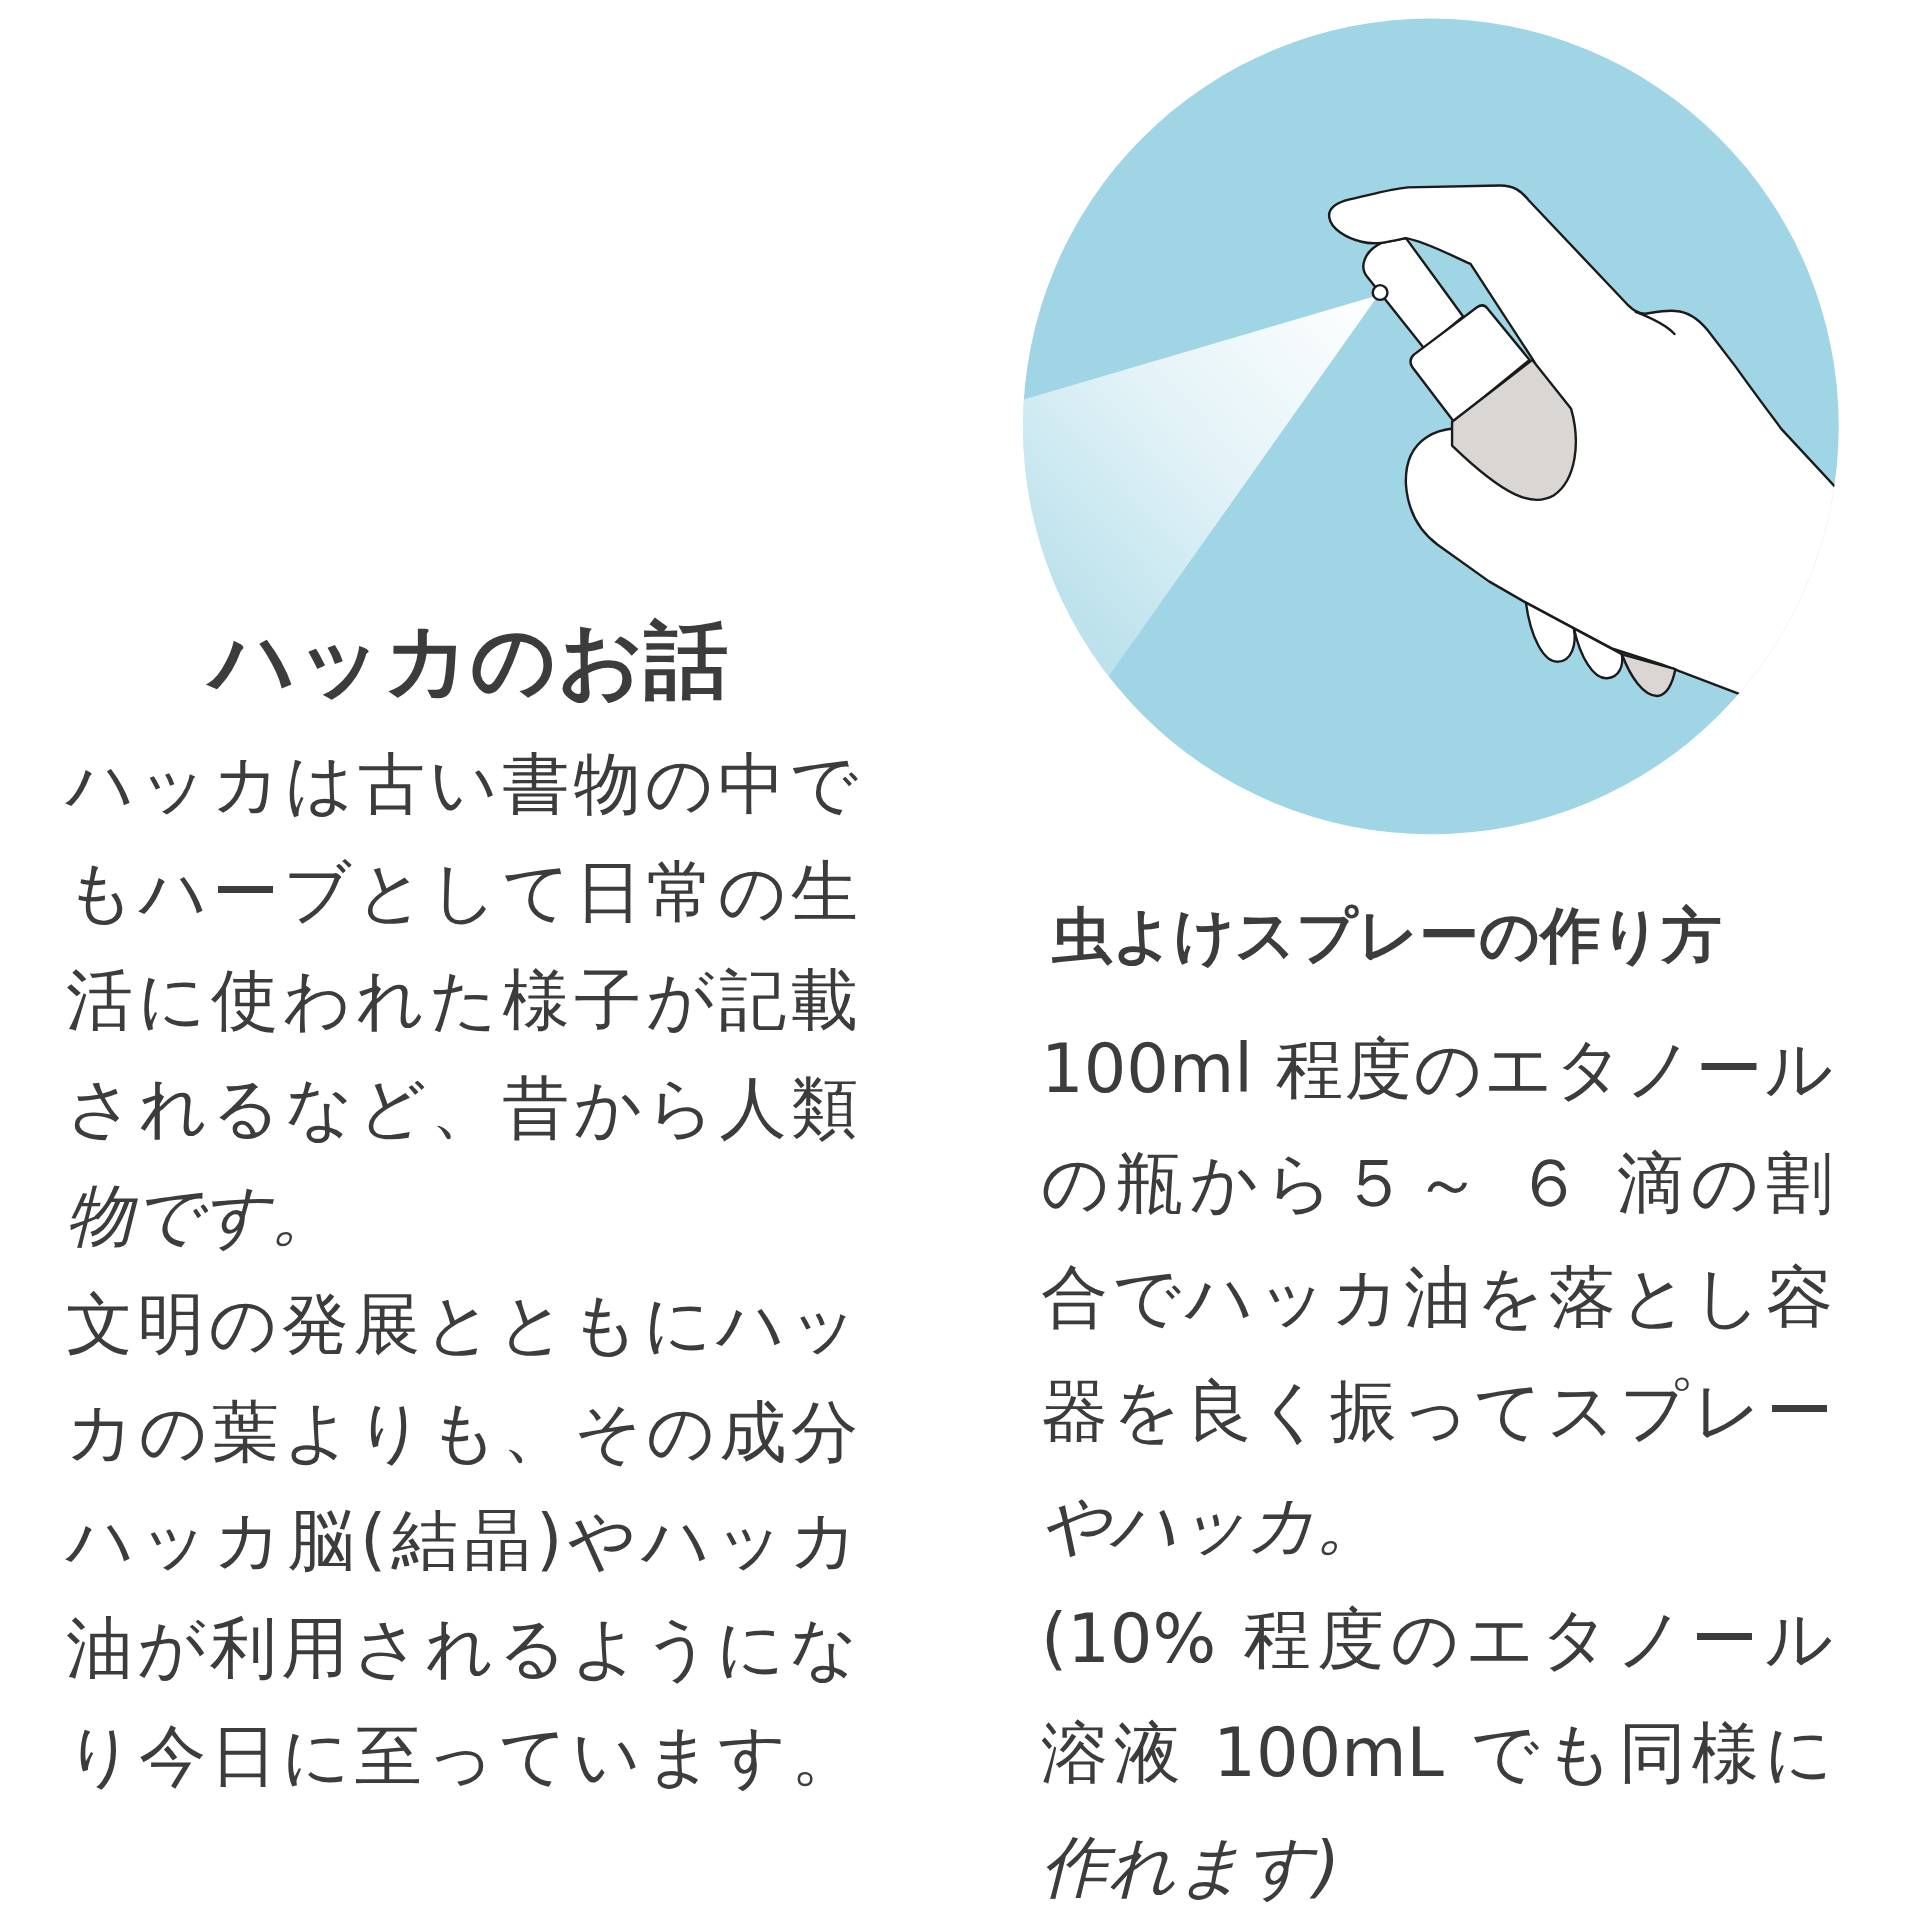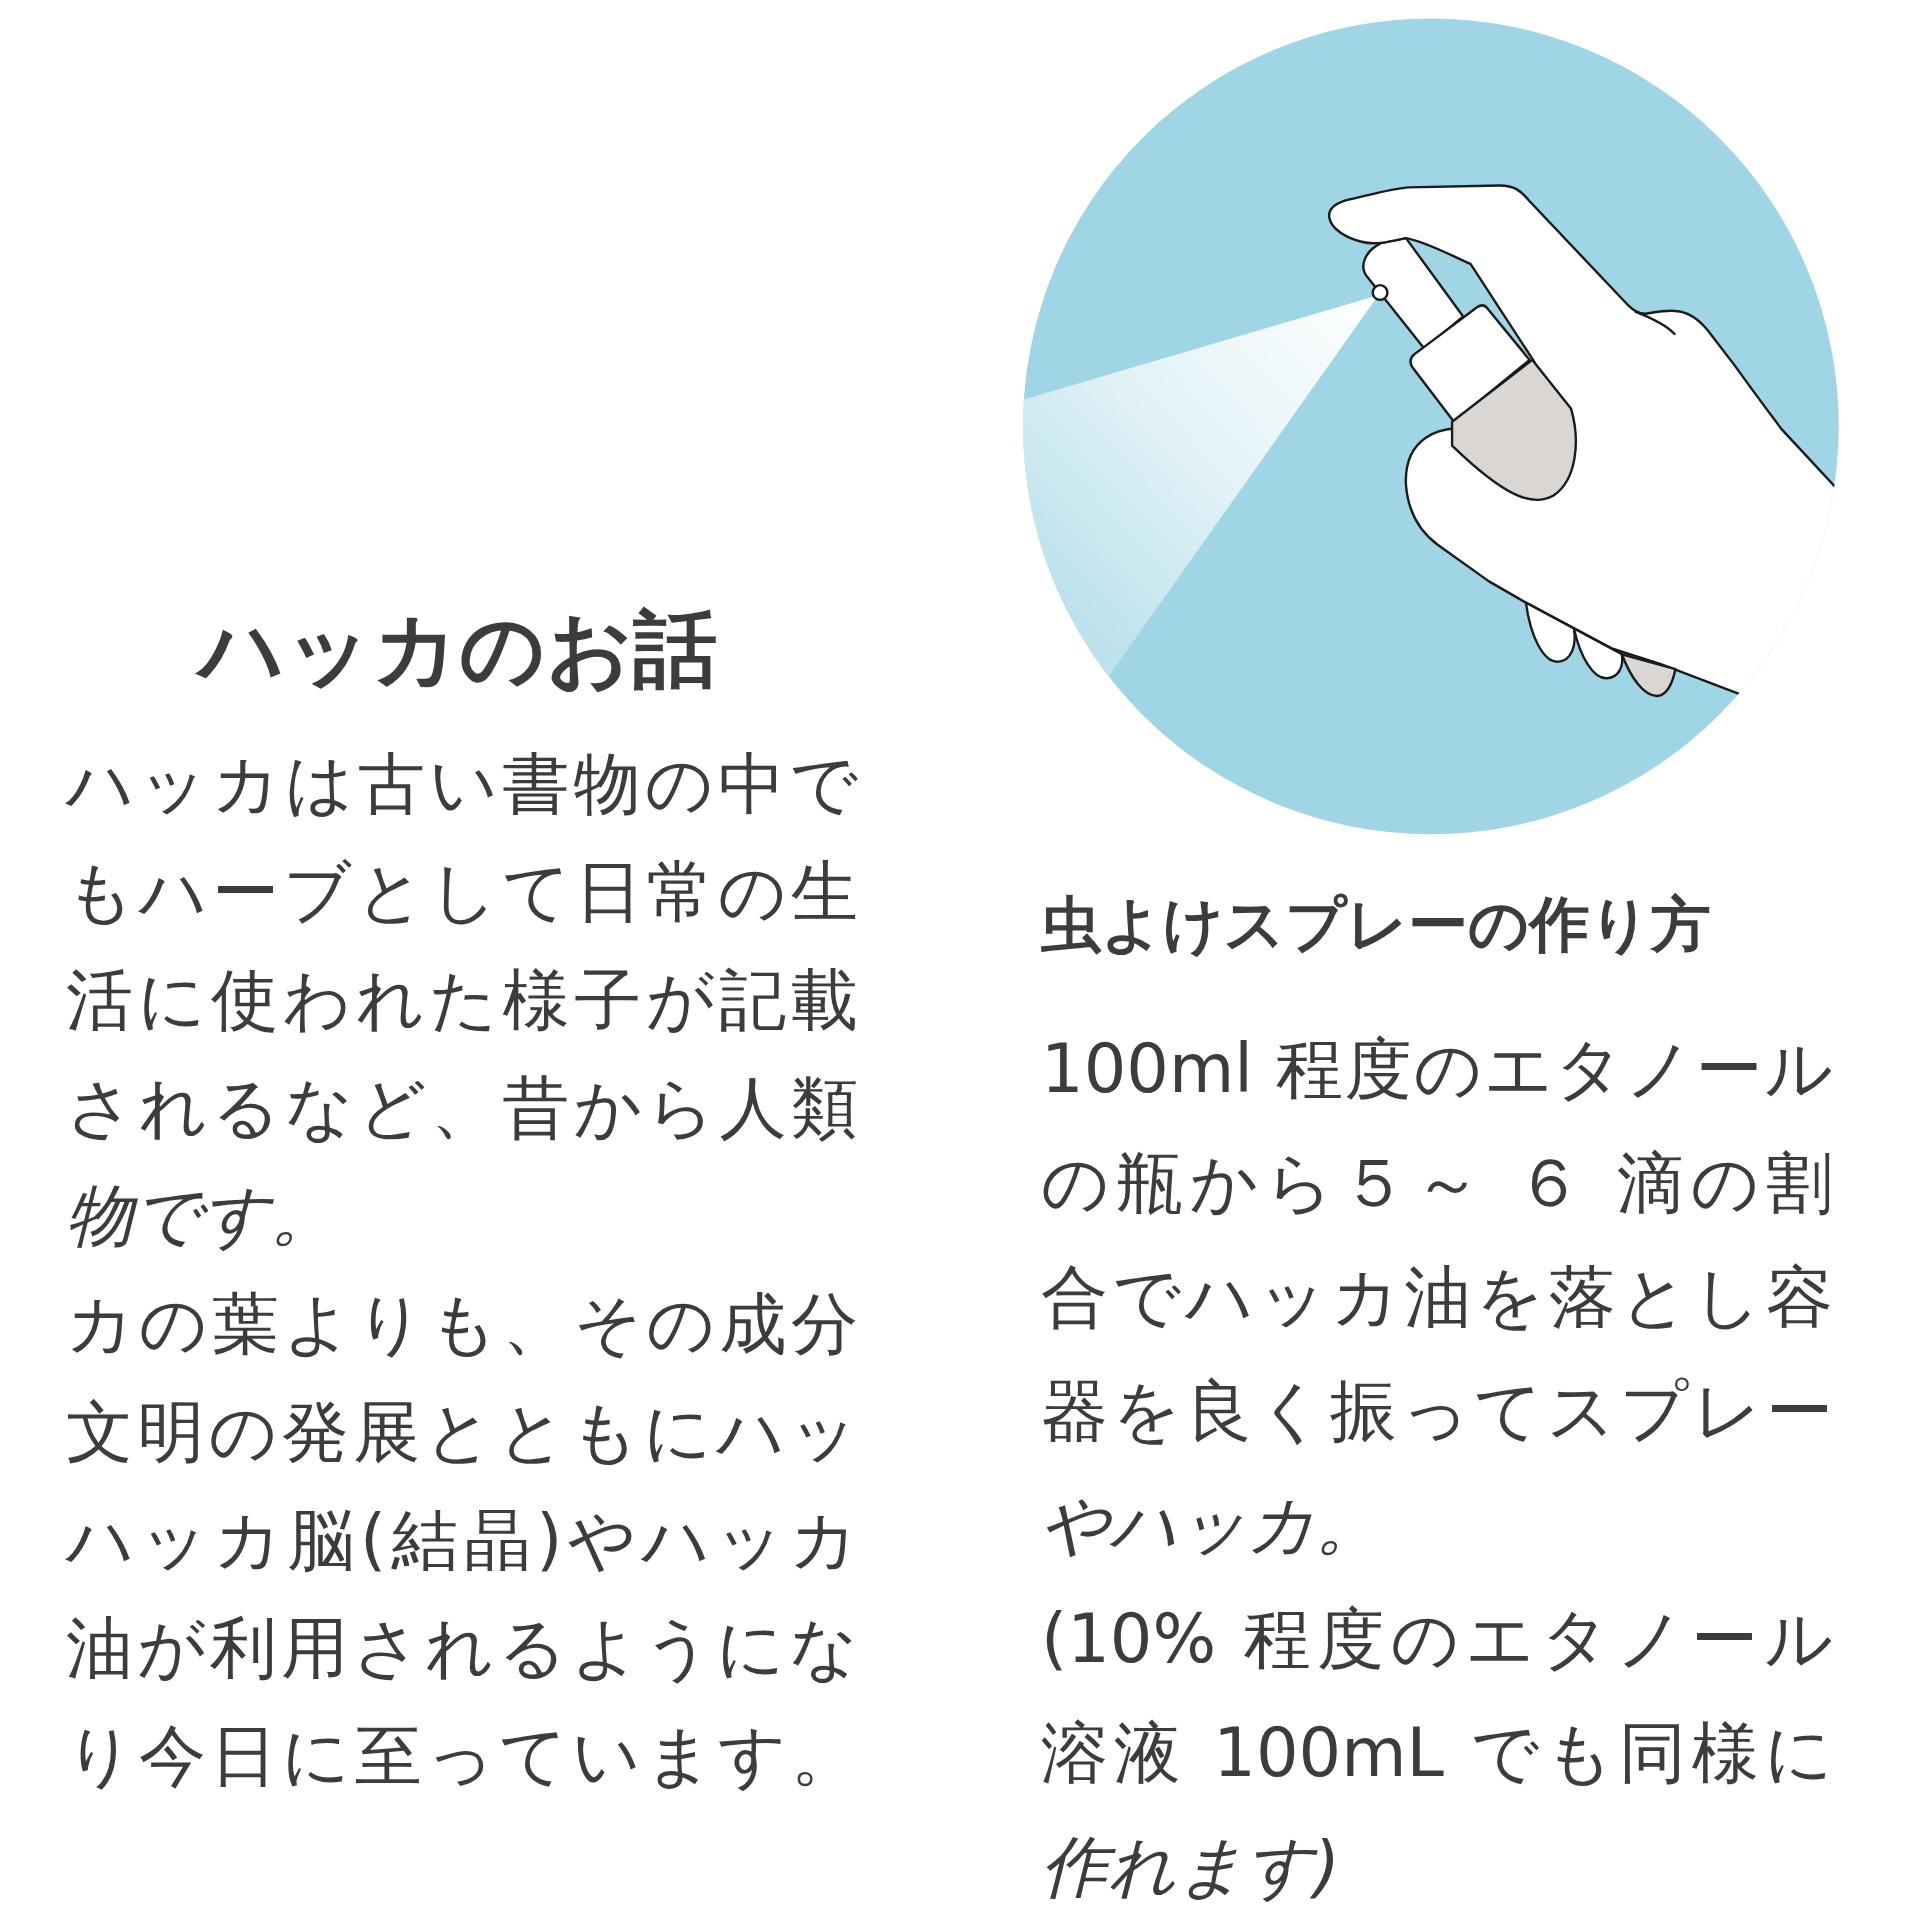--- a/index.html
+++ b/index.html
@@ -23,21 +23,21 @@
     color: var(--text);
     font-family: "DejaVu Sans", "Liberation Sans", sans-serif;
   }
   .illustration {
     position: absolute;
     left: 997px;
     top: 0;
     width: 912px;
     height: 849px;
   }
-  h2 { margin: 0; }
+  h2 { margin: 11px; }
   .left-title {
     position: absolute;
     left: 199px;
     top: 607px;
     font-size: 84px;
     font-weight: bold;
     line-height: 1;
     letter-spacing: 0.9px;
     white-space: nowrap;
   }
@@ -147,22 +147,22 @@
   </svg>
 
   <section>
     <h2 class="left-title">ハッカのお話</h2>
     <div class="body-text left-body">
       <div class="line">ハッカは古い書物の中で</div>
       <div class="line">もハーブとして日常の生</div>
       <div class="line">活に使われた様子が記載</div>
       <div class="line">されるなど、昔から人類</div>
       <div class="line end">物です。</div>
+      <div class="line">文明の発展とともにハッ</div>
       <div class="line">カの葉よりも、その成分</div>
-      <div class="line">文明の発展とともにハッ</div>
       <div class="line">ハッカ脳(結晶)やハッカ</div>
       <div class="line">油が利用されるようにな</div>
       <div class="line">り今日に至っています。</div>
     </div>
   </section>
 
   <section>
     <h2 class="right-title">虫よけスプレーの作り方</h2>
     <div class="body-text right-body">
       <div class="line">100ml 程度のエタノール</div>

